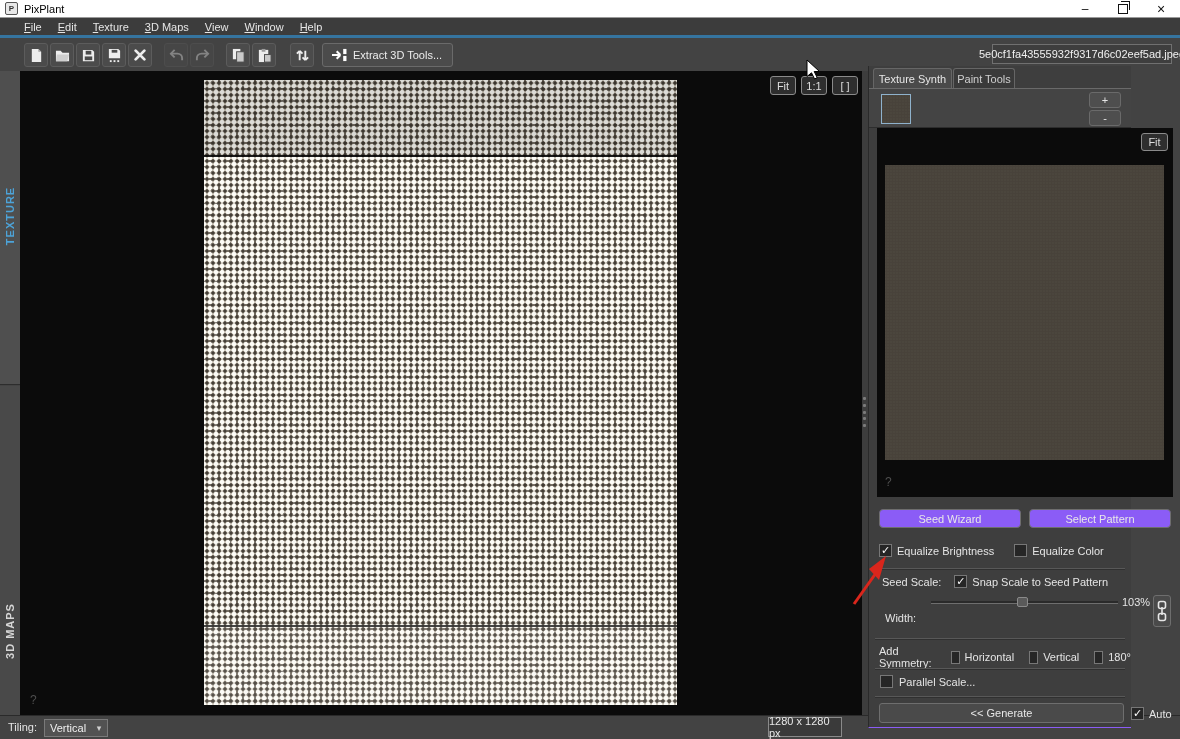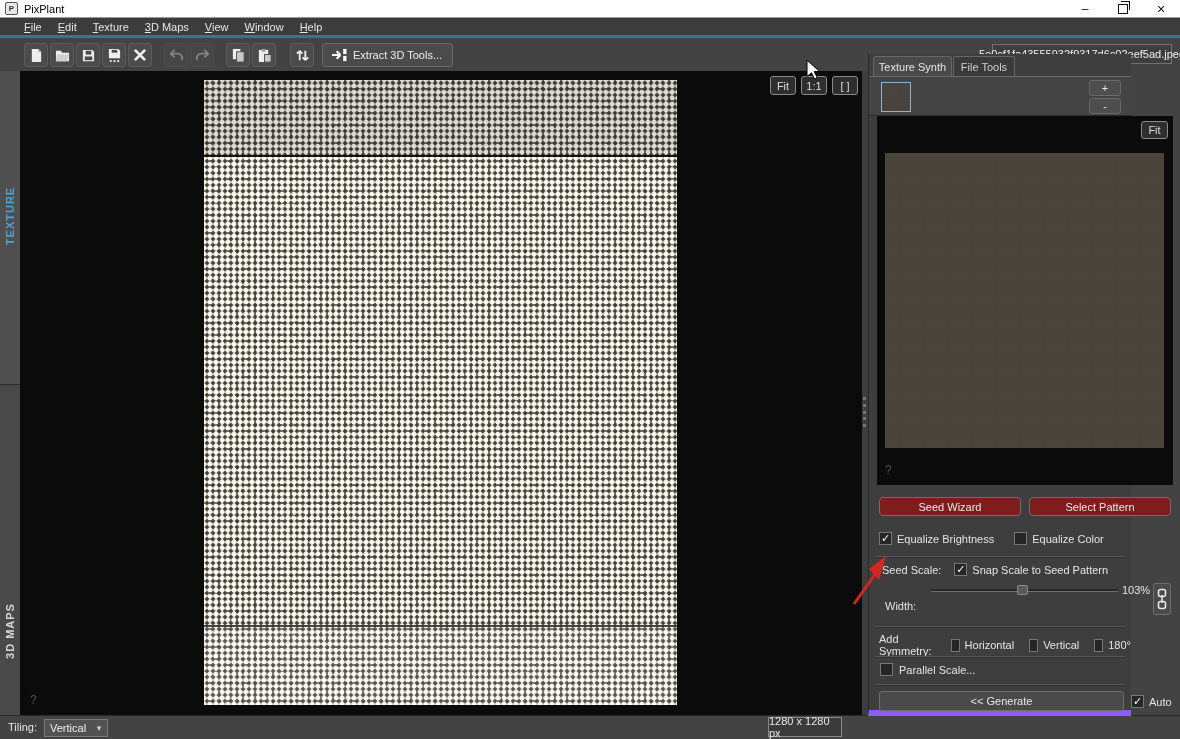--- a/index.html
+++ b/index.html
@@ -67,38 +67,38 @@
   .zoom-btn{position:absolute;top:5px;height:19px;min-width:26px;background:#2e2e2e;
       border:1px solid #8a8a8a;border-radius:3px;box-sizing:border-box;color:#dedede;
       display:flex;align-items:center;justify-content:center;padding:0 4px;}
   .canvas-help{position:absolute;left:10px;bottom:8px;color:#4e4e4e;font-size:12px;}
   
   .splitter{position:absolute;left:862px;top:71px;width:6px;height:644px;background:#3d3d3d;}
   .grip{position:absolute;left:1px;top:324px;width:4px;height:34px;display:flex;
         flex-direction:column;justify-content:space-between;padding:2px 0;box-sizing:border-box;}
   .grip i{width:3px;height:3px;background:#7a7a7a;border-radius:1px;}
   
-  .rpanel{position:absolute;left:868px;top:54px;width:263px;height:662px;background:#3e3e3e;
-          border-left:1px solid #2a2a2a;border-bottom:6px solid #8b5cf6;box-sizing:border-box;z-index:5;}
+  .rpanel{position:absolute;left:868px;top:66px;width:263px;height:662px;background:#3e3e3e;
+          border-left:1px solid #2a2a2a;border-bottom:1px solid #8b5cf6;box-sizing:border-box;z-index:5;}
   .tab{position:absolute;top:2px;height:20px;box-sizing:border-box;display:flex;align-items:center;
        justify-content:center;border:1px solid #666;border-bottom:none;border-radius:3px 3px 0 0;color:#e6e6e6;}
   .tab.active{background:#4a4a4a;}
   .tab.inactive{background:#3a3a3a;color:#cfcfcf;}
   .strip{position:absolute;left:0;top:22px;width:100%;height:40px;background:#444;
          border-top:1px solid #6a6a6a;border-bottom:1px solid #2d2d2d;box-sizing:border-box;}
   .thumb{position:absolute;left:12px;top:5px;width:30px;height:30px;border:1px solid #8fb2cc;box-sizing:border-box;}
   .pm-btn{position:absolute;right:10px;width:32px;height:16px;background:#4e4e4e;border:1px solid #6a6a6a;
           border-radius:3px;box-sizing:border-box;display:flex;align-items:center;justify-content:center;color:#e6e6e6;}
   .preview{position:absolute;left:8px;top:62px;width:296px;height:369px;background:#0b0b0b;}
   .preview-texture{position:absolute;left:8px;top:37px;width:279px;height:295px;}
   .preview-fit{position:absolute;right:5px;top:5px;height:18px;min-width:27px;background:#2e2e2e;
           border:1px solid #8a8a8a;border-radius:3px;box-sizing:border-box;color:#dedede;
           display:flex;align-items:center;justify-content:center;}
   .preview-help{position:absolute;left:8px;bottom:8px;color:#4e4e4e;font-size:12px;}
-  .panel-btn{position:absolute;height:19px;background:#7f1d1d;border:1px solid #6e6e6e;border-radius:4px;
+  .panel-btn{position:absolute;height:19px;background:#8b5cf6;border:1px solid #6e6e6e;border-radius:4px;
           box-sizing:border-box;display:flex;align-items:center;justify-content:center;color:#e8e8e8;}
   .cb{display:inline-flex;width:13px;height:13px;background:#262626;border:1px solid #777;
       box-sizing:border-box;align-items:center;justify-content:center;color:#fff;
       font-size:11px;font-weight:bold;line-height:1;vertical-align:middle;}
   .row{position:absolute;left:0;width:100%;display:flex;align-items:center;color:#e4e4e4;}
   .divider{position:absolute;left:6px;right:6px;height:1px;background:#585858;border-bottom:1px solid #303030;}
   .slider{position:relative;height:13px;}
   .track{position:absolute;left:0;right:0;top:6px;height:2px;background:#2a2a2a;border-bottom:1px solid #6e6e6e;}
   .thumb-sl{position:absolute;top:2px;width:11px;height:10px;background:#5a5a5a;border:1px solid #8a8a8a;
       border-radius:2px;box-sizing:border-box;}
@@ -261,21 +261,21 @@
         <i></i>
         <i></i>
       </div>
   </div>
 
   <div class="rpanel">
     <div class="tab active" style="left:4px;width:79px;">
       <span>Texture Synth</span>
     </div>
     <div class="tab inactive" style="left:84px;width:62px;">
-      <span>File Tools</span>
+      <span>Paint Tools</span>
     </div>
 
     <div class="strip">
       <div class="thumb weave weave-small"></div>
       <div class="pm-btn" style="top:3px;">
         <span>+</span>
       </div>
       <div class="pm-btn" style="top:21px;">
         <span>-</span>
       </div>

